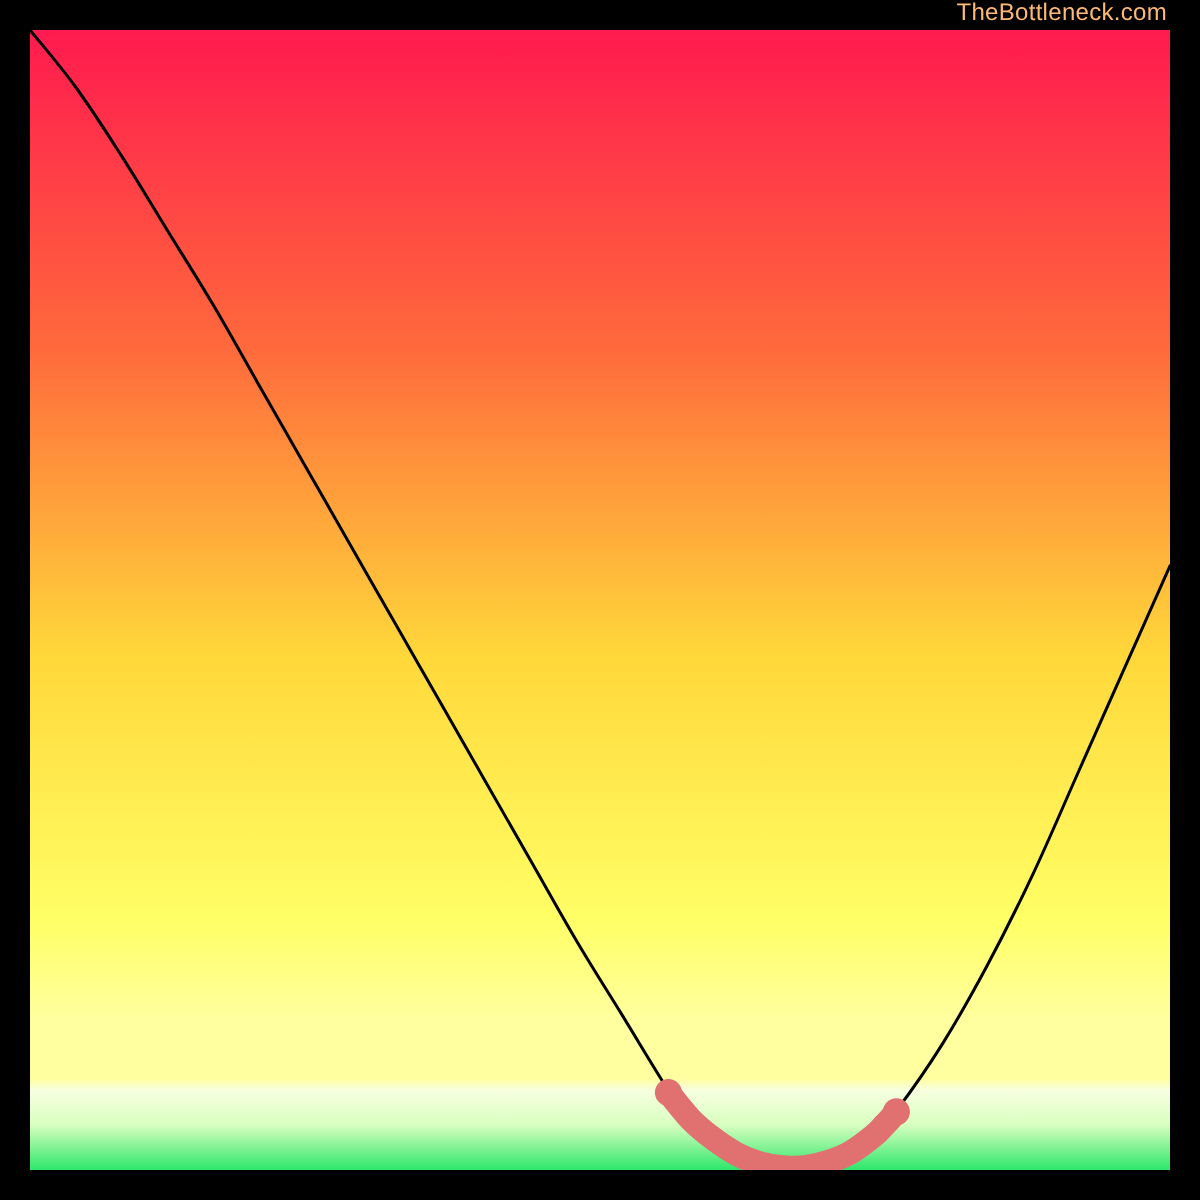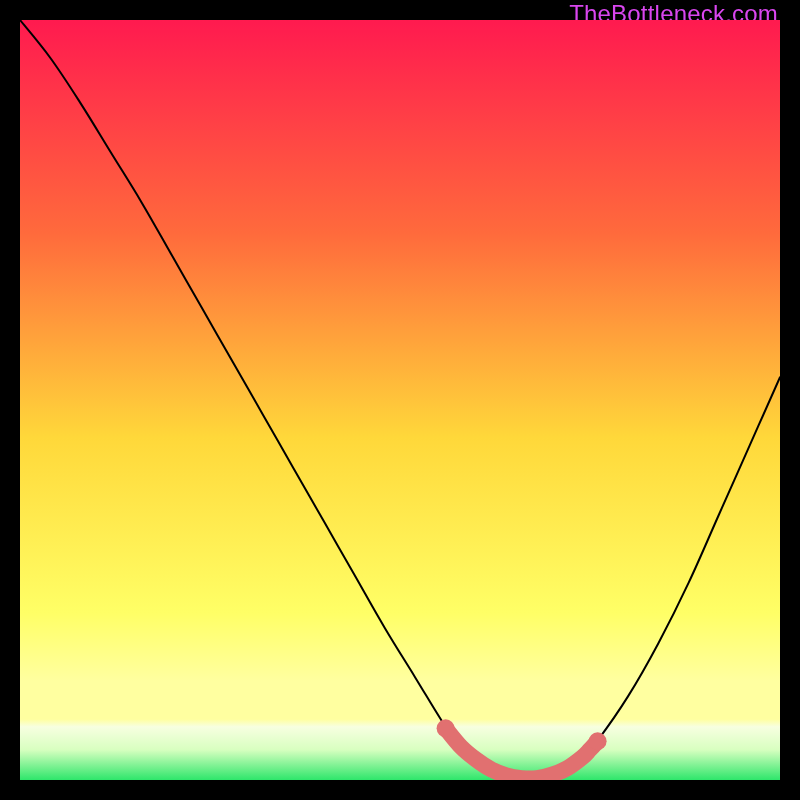--- a/index.html
+++ b/index.html
@@ -21,22 +21,22 @@
     position: absolute;
     left: 20px;
     top: 20px;
     width: 760px;
     height: 760px;
   }
   .watermark {
     position: absolute;
     top: 0px;
     right: 22px;
-    color: #d946ef;
-    font-size: 24px;
+    color: #fdba74;
+    font-size: 16px;
     font-weight: 500;
     letter-spacing: 0.2px;
   }
   svg { display: block; }
 </style>
 </head>
 <body>
 
 <div class="frame">
   <div class="watermark">TheBottleneck.com</div>

